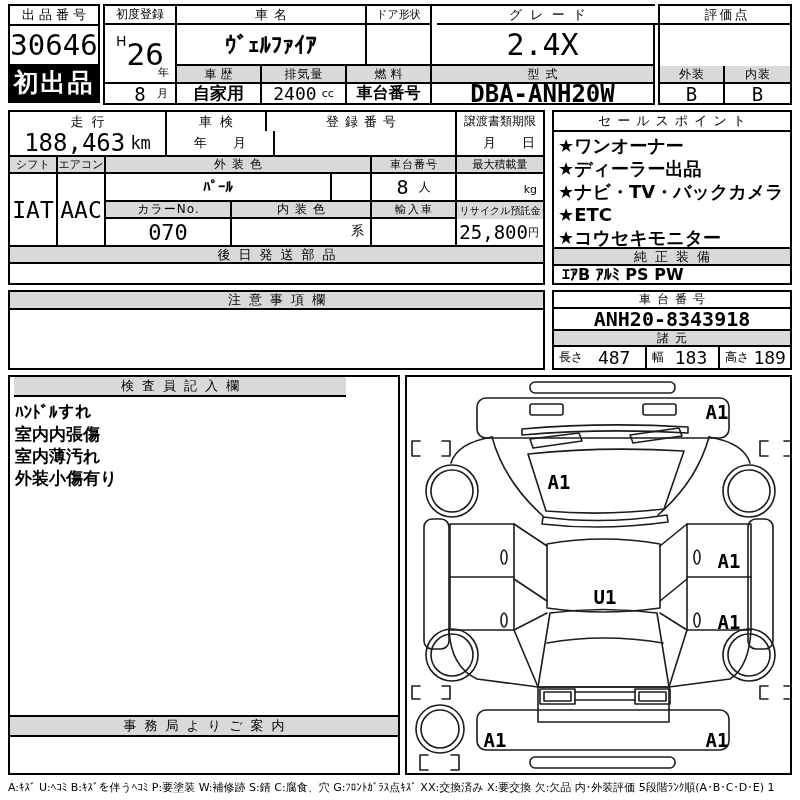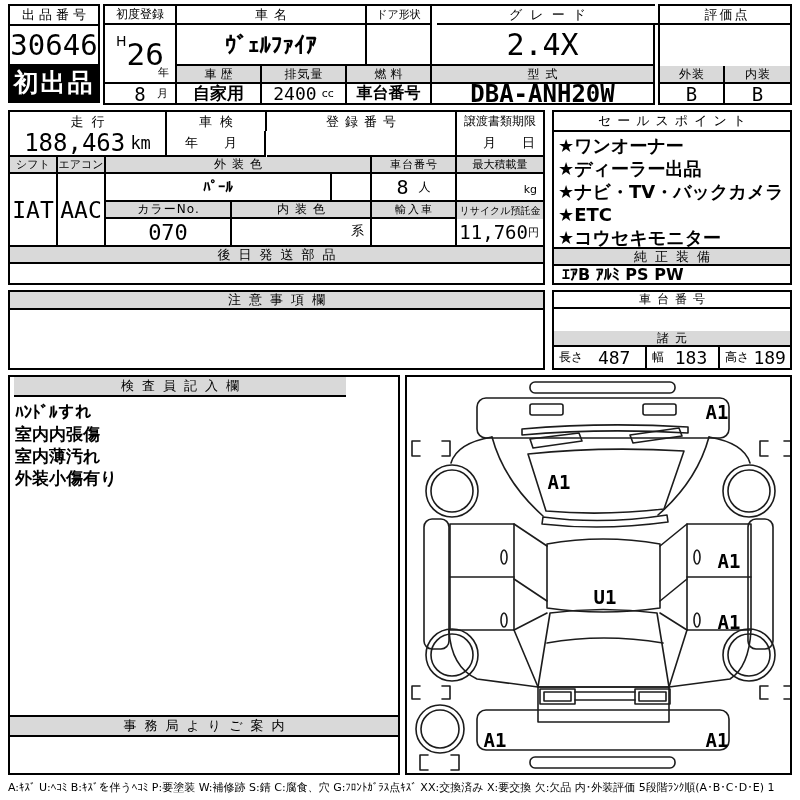--- a/index.html
+++ b/index.html
@@ -83,21 +83,21 @@
 
   <div class="box" style="left:8px;top:110px;width:537px;height:175px;">
 
     <div class="c hdrw ls8 fs13 br" style="left:0;top:0;width:157px;height:19px;">走行</div>
     <div class="c br bb" style="left:0;top:19px;width:157px;height:26px;">
       <div class="val" style="height:100%;">
         <span class="mono" style="font-size:24px;">188,463</span>&nbsp;<span class="mono" style="font-size:17px;">km</span>
       </div>
     </div>
     <div class="c hdrw ls8 fs13 br" style="left:157px;top:0;width:100px;height:19px;">車検</div>
-    <div class="c val br bb" style="left:148px;top:19px;width:108px;height:26px;font-size:13px;align-items:flex-end;padding-bottom:3px;">年　　月</div>
+    <div class="c val br bb" style="left:157px;top:19px;width:108px;height:26px;font-size:13px;align-items:flex-end;padding-bottom:3px;">年　　月</div>
     <div class="c hdrw ls6 fs13 br" style="left:257px;top:0;width:190px;height:19px;">登録番号</div>
     <div class="c val br bb" style="left:257px;top:19px;width:190px;height:26px;"></div>
     <div class="c hdrw ls0" style="left:447px;top:0;width:86px;height:19px;">譲渡書類期限</div>
     <div class="c val bb" style="left:447px;top:19px;width:86px;height:26px;font-size:13px;align-items:flex-end;justify-content:flex-end;padding:0 8px 3px 0;">月　　日</div>
 
     <div class="c hdr fs11 ls0 br bb" style="left:0;top:45px;width:48px;height:17px;">シフト</div>
     <div class="c hdr fs11 ls0 br bb" style="left:48px;top:45px;width:48px;height:17px;">エアコン</div>
     <div class="c hdr ls6 br bb" style="left:96px;top:45px;width:266px;height:17px;">外装色</div>
     <div class="c hdr fs11 ls1 br bb" style="left:362px;top:45px;width:85px;height:17px;">車台番号</div>
     <div class="c hdr fs11 ls0 bb" style="left:447px;top:45px;width:86px;height:17px;">最大積載量</div>
@@ -117,21 +117,21 @@
     <div class="c hdr ls1 br bb" style="left:96px;top:90px;width:126px;height:17px;">カラーNo.</div>
     <div class="c val mono br bb" style="left:96px;top:107px;width:126px;height:28px;font-size:22px;">070</div>
     <div class="c hdr ls6 br bb" style="left:222px;top:90px;width:140px;height:17px;">内装色</div>
     <div class="c br bb" style="left:222px;top:107px;width:140px;height:28px;">
       <span class="corner" style="right:6px;bottom:5px;font-size:13px;">系</span>
     </div>
     <div class="c hdr fs11 br bb" style="left:362px;top:90px;width:85px;height:17px;letter-spacing:2px;text-indent:2px;">輸入車</div>
     <div class="c val br bb" style="left:362px;top:107px;width:85px;height:28px;"></div>
     <div class="c hdr ls0" style="left:447px;top:90px;width:86px;height:17px;font-size:10px;">リサイクル預託金</div>
     <div class="c val bb" style="left:447px;top:107px;width:86px;height:28px;justify-content:flex-end;padding-right:4px;">
-      <span class="mono" style="font-size:19px;">11,760</span>
+      <span class="mono" style="font-size:19px;">25,800</span>
         <span style="font-size:11px;">円</span>
     </div>
 
     <div class="c hdr ls8 fs13 bb" style="left:0;top:135px;width:533px;height:17px;">後日発送部品</div>
     <div class="c" style="left:0;top:152px;width:533px;height:19px;"></div>
   </div>
 
   <div class="box" style="left:552px;top:110px;width:240px;height:175px;">
     <div class="c hdrw ls6 fs13 bb" style="left:0;top:0;width:236px;height:20px;">セールスポイント</div>
     <div class="c" style="left:0;top:22px;width:236px;height:113px;">
@@ -144,20 +144,21 @@
     <div class="c hdr ls8 fs13 bt bb" style="left:0;top:135px;width:236px;height:19px;">純正装備</div>
     <div class="c val" style="left:0;top:154px;width:236px;height:17px;justify-content:flex-start;padding-left:8px;font-size:16px;font-weight:bold;">ｴｱB ｱﾙﾐ PS PW</div>
   </div>
 
   <div class="box" style="left:8px;top:290px;width:537px;height:80px;">
     <div class="c hdr ls8 fs13 bb" style="left:0;top:0;width:533px;height:18px;">注意事項欄</div>
   </div>
 
   <div class="box" style="left:552px;top:290px;width:240px;height:80px;">
     <div class="c hdrw ls6 bb" style="left:0;top:0;width:236px;height:17px;">車台番号</div>
+    <div class="c val mono bb" style="left:0;top:17px;width:236px;height:22px;font-size:20px;font-weight:bold;">ANH20-8343918</div>
     <div class="c hdr ls6 bb" style="left:0;top:39px;width:236px;height:16px;">諸元</div>
     <div class="c val br" style="left:0;top:55px;width:93px;height:21px;justify-content:flex-start;padding-left:5px;">
       <span style="font-size:12px;">長さ</span>
       <span class="mono" style="font-size:18px;flex:1;text-align:center;">487</span>
     </div>
     <div class="c val br" style="left:93px;top:55px;width:73px;height:21px;justify-content:flex-start;padding-left:5px;">
       <span style="font-size:12px;">幅</span>
       <span class="mono" style="font-size:18px;flex:1;text-align:center;">183</span>
     </div>
     <div class="c val" style="left:166px;top:55px;width:70px;height:21px;justify-content:flex-start;padding-left:5px;">

